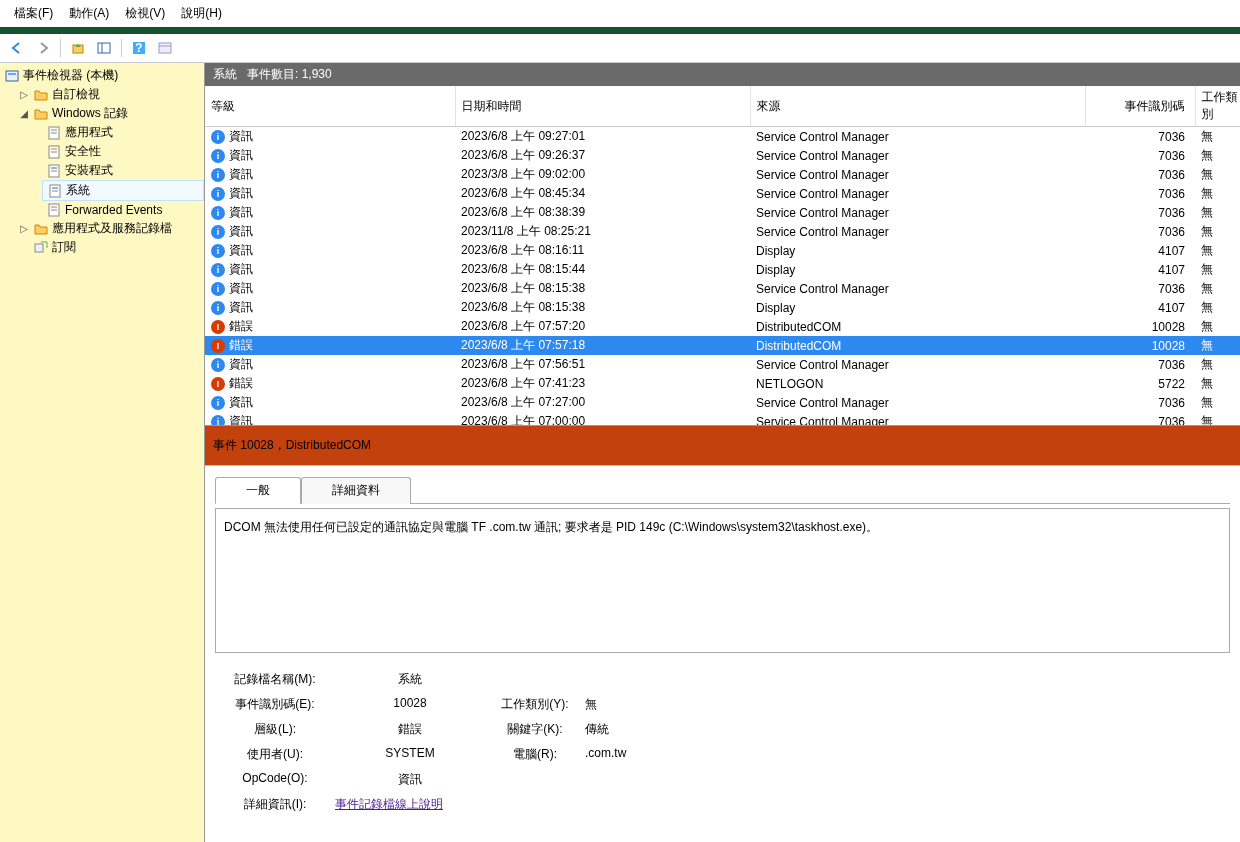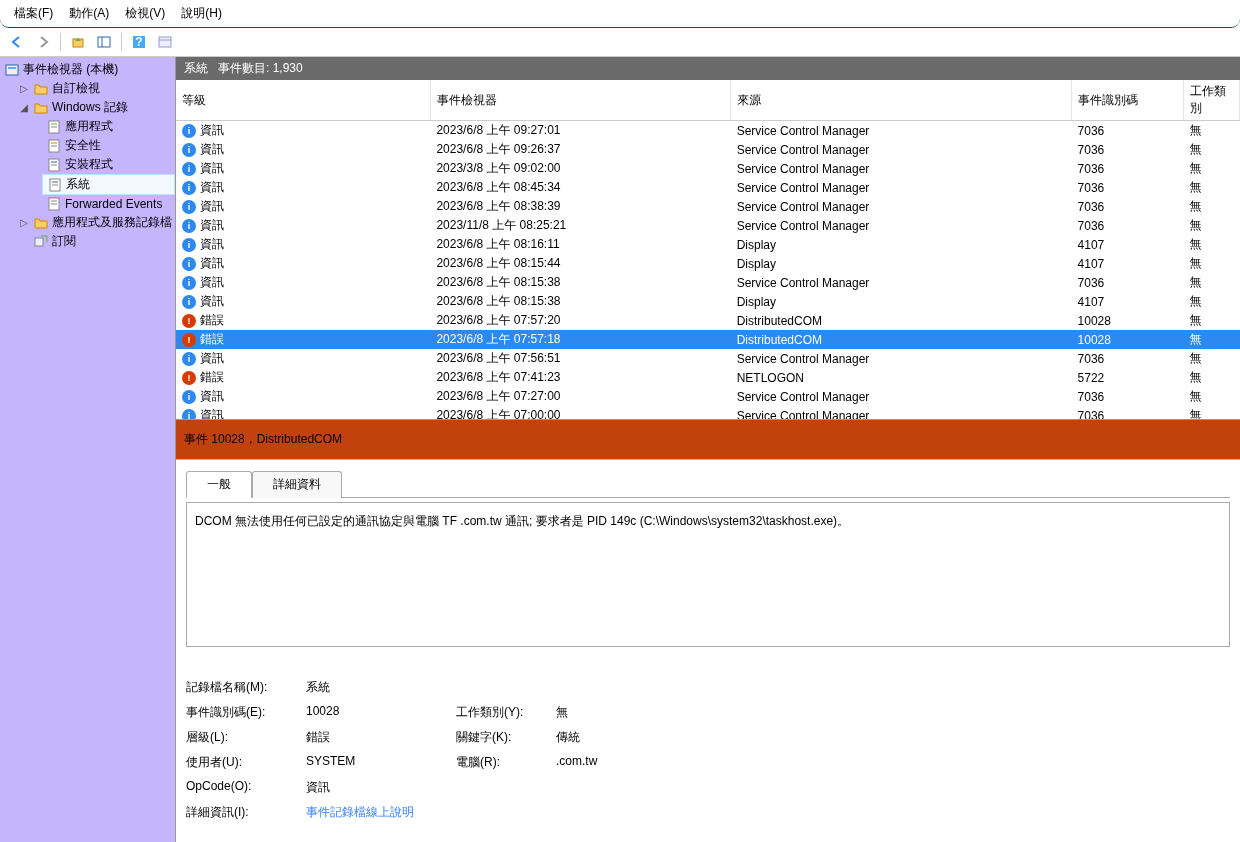--- a/index.html
+++ b/index.html
@@ -1,53 +1,53 @@
 <!DOCTYPE html>
 <html><head>
 <meta charset="utf-8">
 <style>
 * { margin:0; padding:0; box-sizing:border-box; font-family:"Microsoft JhengHei","Segoe UI",Tahoma,sans-serif; font-size:12px; }
 body { background:#fff; width:1240px; height:842px; overflow:hidden; display:flex; flex-direction:column; }
-.menubar { display:flex; padding:3px 6px; background:#fff; border-bottom:1px solid #14532d;border-radius:9px; }
+.menubar { display:flex; padding:3px 6px; background:#fff; border-bottom:7px solid #14532d; }
 .menubar span { padding:2px 8px; cursor:default; }
 .toolbar { display:flex; gap:4px; padding:3px 6px; border-bottom:1px solid #ccc; align-items:center; }
 .tb-btn { width:22px; height:22px; border:1px solid transparent; border-radius:2px; display:inline-flex; align-items:center; justify-content:center; cursor:pointer; }
 .tb-sep { width:1px; height:18px; background:#ccc; margin:0 2px; }
 .main { flex:1; display:flex; overflow:hidden; }
-.tree { width:176px; border-right:1px solid #999; background:#c4b5fd; padding-top:3px; overflow:auto; }
+.tree { width:205px; border-right:1px solid #999; background:#fef9c3; padding-top:3px; overflow:auto; }
 .tree ul { list-style:none; }
 .tree li { white-space:nowrap; }
 .tree-row { display:flex; align-items:center; gap:3px; padding:1px 0 1px 4px; cursor:default; }
 .tree-row.sel { font-weight:normal; }
 .exp { width:12px; height:12px; display:inline-flex; align-items:center; justify-content:center; color:#555; font-size:10px; cursor:pointer; }
 .icn { width:16px; height:16px; display:inline-block; }
 .right { flex:1; display:flex; flex-direction:column; overflow:hidden; }
 .hdrbar { background:#6a6a6a; color:#fff; padding:3px 8px; display:flex; gap:10px; font-size:12px; }
 .grid { flex:0 0 340px; overflow:auto; border-bottom:1px solid #999; }
 .grid table { width:100%; border-collapse:collapse; table-layout:fixed; }
 .grid th { text-align:left; background:#fff; border-bottom:1px solid #ccc; border-right:1px solid #e4e4e4; padding:3px 6px; font-weight:normal; position:sticky; top:0; }
 .grid td { padding:1px 6px; white-space:nowrap; overflow:hidden; text-overflow:ellipsis; }
 .grid tr.sel td { background:#2d89ef; color:#fff; }
 .lvl { display:flex; align-items:center; gap:4px; }
 .ico-info { width:14px; height:14px; border-radius:50%; background:#2d89ef; color:#fff; display:inline-flex; align-items:center; justify-content:center; font-size:9px; font-weight:bold; }
 .ico-err { width:14px; height:14px; border-radius:50%; background:#d83b01; color:#fff; display:inline-flex; align-items:center; justify-content:center; font-size:9px; font-weight:bold; }
 .detailhdr { background:#c2410c; padding:11px 8px; border-bottom:1px solid #bbb; }
 .detail { flex:1; padding:10px; overflow:auto; }
 .tabs { display:flex; border-bottom:1px solid #aaa; margin-bottom:4px; }
-.tab { padding:4px 20px; border:1px solid #aaa; border-bottom:none; background:#f8f8f8; position:relative; top:1px; cursor:pointer; border-top-left-radius:3px; border-top-right-radius:3px; }
+.tab { padding:4px 30px; border:1px solid #aaa; border-bottom:none; background:#f8f8f8; position:relative; top:1px; cursor:pointer; border-top-left-radius:3px; border-top-right-radius:3px; }
 .tab.active { background:#fff; border-bottom:1px solid #fff; }
 .msgbox { border:1px solid #aaa; padding:10px 8px; min-height:145px; background:#fff; font-size:12px; }
-.props { margin-top:28px; }
+.props { margin-top:14px;text-align:center; }
 .props .row { display:flex; padding:4px 0; }
 .props .lbl { width:120px; }
 .props .val { width:150px; }
 .props .lbl2 { width:100px; }
-.link { color:#3b82f6; cursor:pointer; }
+.link { color:#4c1d95; cursor:pointer; text-decoration:underline; }
 .col-level{width:250px;} .col-date{width:295px;} .col-src{width:335px;} .col-id{width:110px;text-align:right;} .col-task{width:55px;}
-.grid th.col-id, .grid td.col-id{ text-align:left; padding-right:10px;}
+.grid th.col-id, .grid td.col-id{ text-align:right; padding-right:10px;}
 svg{display:block;}
 </style>
 </head>
 <body>
 
 <div class="menubar">
   <span>檔案(F)</span>
   <span>動作(A)</span>
   <span>檢視(V)</span>
   <span>說明(H)</span>
@@ -230,21 +230,21 @@
         <colgroup>
             <col class="col-level">
             <col class="col-date">
             <col class="col-src">
             <col class="col-id">
             <col class="col-task">
           </colgroup>
         <thead>
             <tr>
           <th>等級</th>
-          <th>事件檢視器</th>
+          <th>日期和時間</th>
           <th>來源</th>
           <th class="col-id">事件識別碼</th>
           <th>工作類別</th>
         </tr>
           </thead>
         <tbody id="rows">
             <tr>
               <td>
                 <div class="lvl">
                   <span class="ico-info">i</span>

